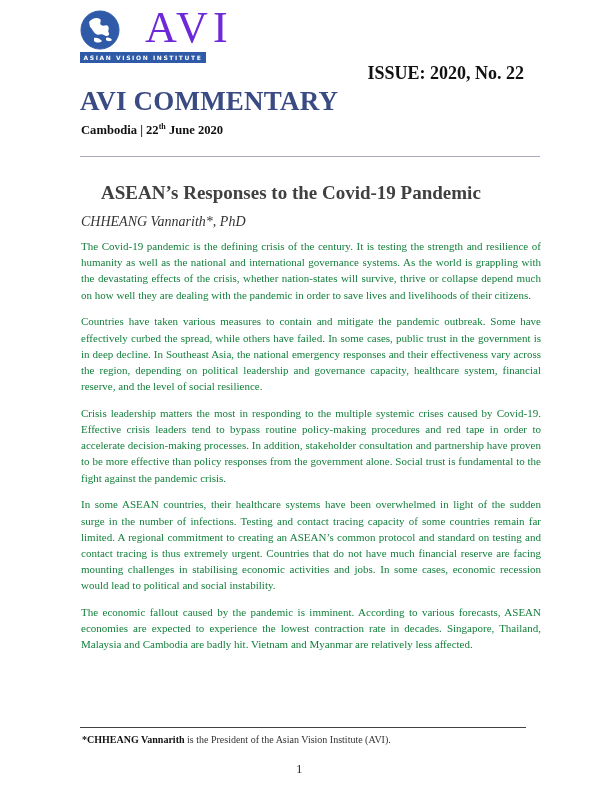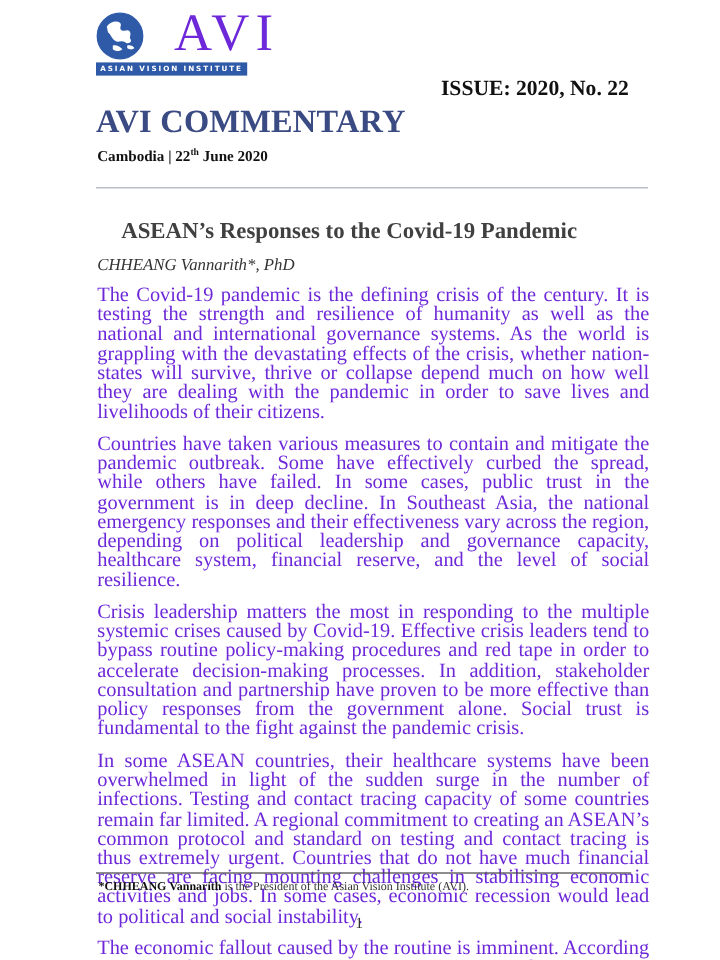--- a/index.html
+++ b/index.html
@@ -13,21 +13,21 @@
                  color: #ffffff; font-family: "DejaVu Sans", sans-serif; font-size: 6px; font-weight: bold;
                  letter-spacing: 1.6px; line-height: 11px; text-align: center; white-space: nowrap; }
     .issue { position: absolute; right: 76px; top: 31px; font-size: 18px; font-weight: bold; color: #111; margin-top: 32px; }
     .title { position: absolute; left: 80px; top: 86px; font-size: 27px; color: #3a4a82; letter-spacing: 0.2px; font-weight: bold; }
     .dateline { position: absolute; left: 81px; top: 122px; font-size: 12.6px; font-weight: bold; color: #111; }
     .dateline sup { font-size: 8px; }
     .rule-top { position: absolute; left: 80px; top: 156px; width: 460px; height: 1px; background: #a8acb8; }
     .heading { position: absolute; left: 81px; top: 182px; font-size: 19px; font-weight: bold; color: #404040; margin-left: 20px; }
     .author { position: absolute; left: 81px; top: 214px; font-size: 14px; font-style: italic; color: #333; }
     .body { position: absolute; left: 81px; top: 238px; width: 460px; }
-    .para { font-size: 17px; line-height: 16.2px; text-align: justify; margin: 0 0 10.5px 0; color: #6d28d9; }
+    .para { font-size: 11px; line-height: 16.2px; text-align: justify; margin: 0 0 10.5px 0; color: #15803d; }
     .rule-foot { position: absolute; left: 80px; top: 727px; width: 446px; height: 1px; background: #444; }
     .footnote { position: absolute; left: 82px; top: 734px; font-size: 10px; color: #333; }
     .footnote b { color: #111; }
     .pagenum { position: absolute; left: 296px; top: 761px; font-size: 13px; color: #333; }
   </style>
 </head>
 <body>
 
 <div class="logo">
   <svg class="logo-globe" viewBox="0 0 40 40">
@@ -52,21 +52,21 @@
 <div class="rule-top"></div>
 
 <div class="heading">ASEAN’s Responses to the Covid-19 Pandemic</div>
 <div class="author">CHHEANG Vannarith*, PhD</div>
 
 <div class="body">
   <p class="para">The Covid-19 pandemic is the defining crisis of the century. It is testing the strength and resilience of humanity as well as the national and international governance systems. As the world is grappling with the devastating effects of the crisis, whether nation-states will survive, thrive or collapse depend much on how well they are dealing with the pandemic in order to save lives and livelihoods of their citizens.</p>
   <p class="para">Countries have taken various measures to contain and mitigate the pandemic outbreak. Some have effectively curbed the spread, while others have failed. In some cases, public trust in the government is in deep decline. In Southeast Asia, the national emergency responses and their effectiveness vary across the region, depending on political leadership and governance capacity, healthcare system, financial reserve, and the level of social resilience.</p>
   <p class="para">Crisis leadership matters the most in responding to the multiple systemic crises caused by Covid-19. Effective crisis leaders tend to bypass routine policy-making procedures and red tape in order to accelerate decision-making processes. In addition, stakeholder consultation and partnership have proven to be more effective than policy responses from the government alone. Social trust is fundamental to the fight against the pandemic crisis.</p>
   <p class="para">In some ASEAN countries, their healthcare systems have been overwhelmed in light of the sudden surge in the number of infections. Testing and contact tracing capacity of some countries remain far limited. A regional commitment to creating an ASEAN’s common protocol and standard on testing and contact tracing is thus extremely urgent. Countries that do not have much financial reserve are facing mounting challenges in stabilising economic activities and jobs. In some cases, economic recession would lead to political and social instability.</p>
-  <p class="para">The economic fallout caused by the routine is imminent. According to various forecasts, ASEAN economies are expected to experience the lowest contraction rate in decades. Singapore, Thailand, Malaysia and Cambodia are badly hit. Vietnam and Myanmar are relatively less affected.</p>
+  <p class="para">The economic fallout caused by the pandemic is imminent. According to various forecasts, ASEAN economies are expected to experience the lowest contraction rate in decades. Singapore, Thailand, Malaysia and Cambodia are badly hit. Vietnam and Myanmar are relatively less affected.</p>
 </div>
 
 <div class="rule-foot"></div>
 <div class="footnote">
   <b>*CHHEANG Vannarith</b><span> is the President of the Asian Vision Institute (AVI).</span>
 </div>
 
 <div class="pagenum">1</div>
 
 </body></html>

